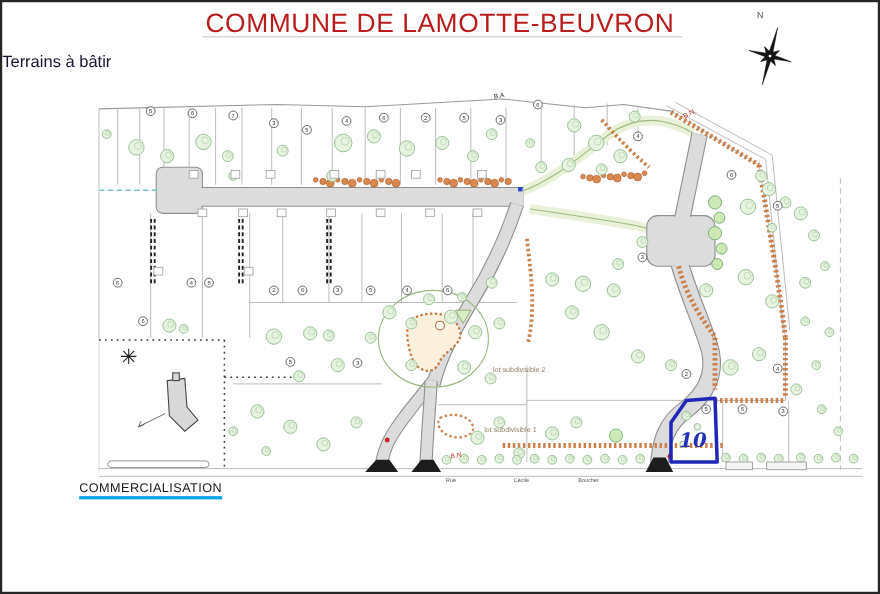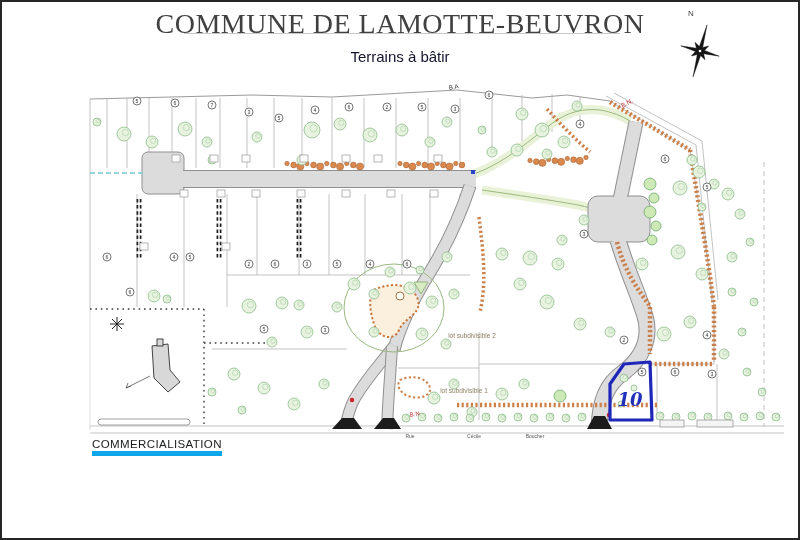--- a/index.html
+++ b/index.html
@@ -1,25 +1,25 @@
 <!DOCTYPE html>
 <html><head>
 <meta charset="utf-8">
 <style>
   html,body{margin:0;padding:0;background:#e8e8e8;}
   .page{position:relative;width:800px;height:540px;background:#fff;border:2px solid #262626;
         box-sizing:border-box;overflow:hidden;font-family:"Liberation Sans",sans-serif;}
-  .title{position:absolute;top:6px;left:0;right:0;text-align:center;font-size:28px;
-         letter-spacing:.5px;color:#404040;font-family:Liberation Serif, serif;}
+  .title{position:absolute;top:6px;left:0;right:0;text-align:center;font-size:24px;
+         letter-spacing:.5px;color:#b91c1c;}
   .title-rule{position:absolute;top:31px;left:182px;width:436px;height:1px;background:#c8c8c8;}
   .sub1{position:absolute;top:36px;left:0;right:0;text-align:center;font-size:9px;
         font-weight:bold;color:#4343ae;letter-spacing:.3px;}
-  .sub2{position:absolute;top:46px;left:0;right:0;text-align:center;font-size:15px;color:#14142e;}
+  .sub2{position:absolute;top:46px;left:0;right:0;font-size:15px;color:#14142e;}
   .comm{position:absolute;left:70px;top:436px;font-size:11.5px;color:#1a1a1a;
-        border-bottom:5px solid #0ea5e9;padding-bottom:1px;letter-spacing:.4px;margin-left:20px;}
+        border-bottom:3px solid #0ea5e9;padding-bottom:1px;letter-spacing:.4px;}
   svg{position:absolute;left:0;top:0;}
   
   .outline{fill:none;stroke:#9a9a9a;stroke-width:1;}
   .outline2{fill:none;stroke:#b5b5b5;stroke-width:.8;}
   .bn{fill:none;stroke:#b2b2b2;stroke-width:.8;}
   .pl-s{stroke:#b4b4b4;stroke-width:.8;}
   .pl-f{stroke:#d4d4d4;stroke-width:.8;}
   .pl-dot{stroke:#3a3a3a;stroke-width:1.4;stroke-dasharray:1.6,3.8;}
   .pl-dash{stroke:#b9b9b9;stroke-width:.9;stroke-dasharray:5,4;}
   .pl-dd{stroke:#1f1f1f;stroke-width:1.7;stroke-dasharray:3.5,2.6;}

